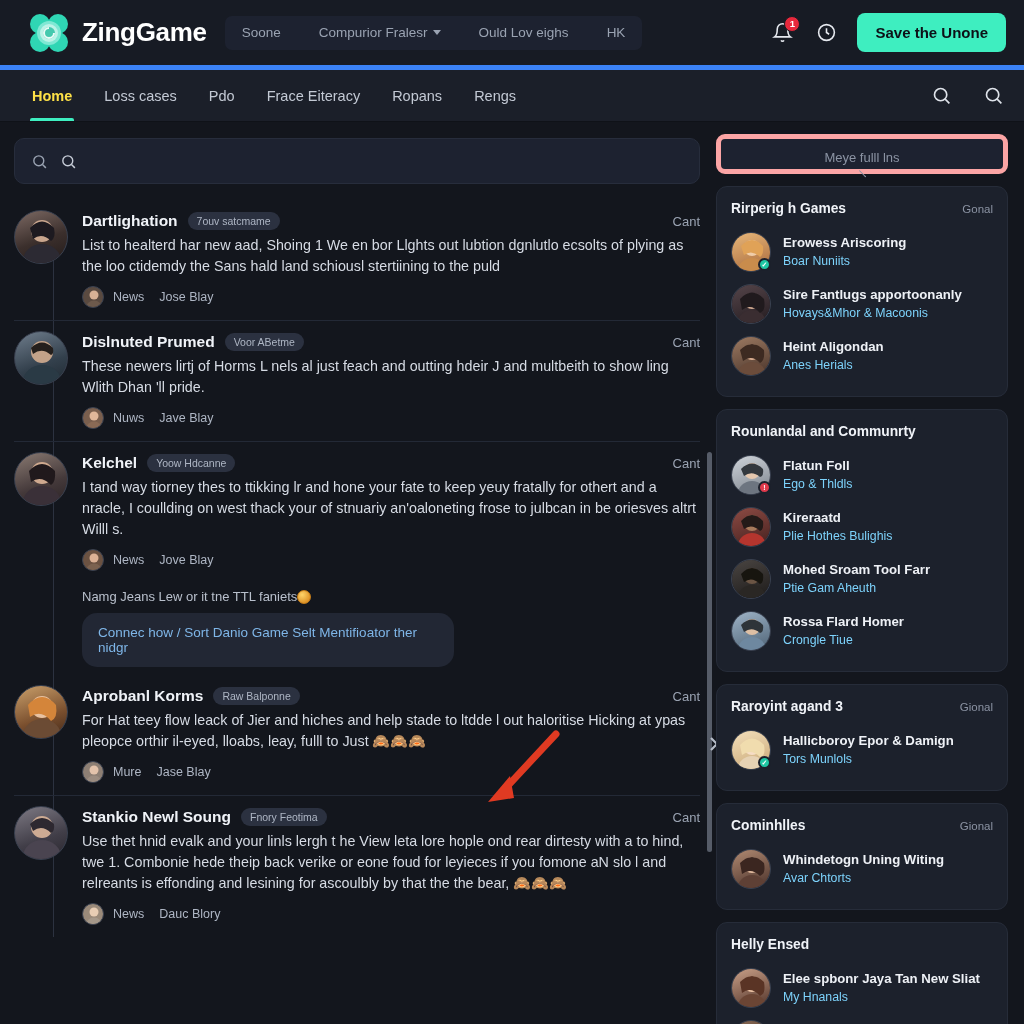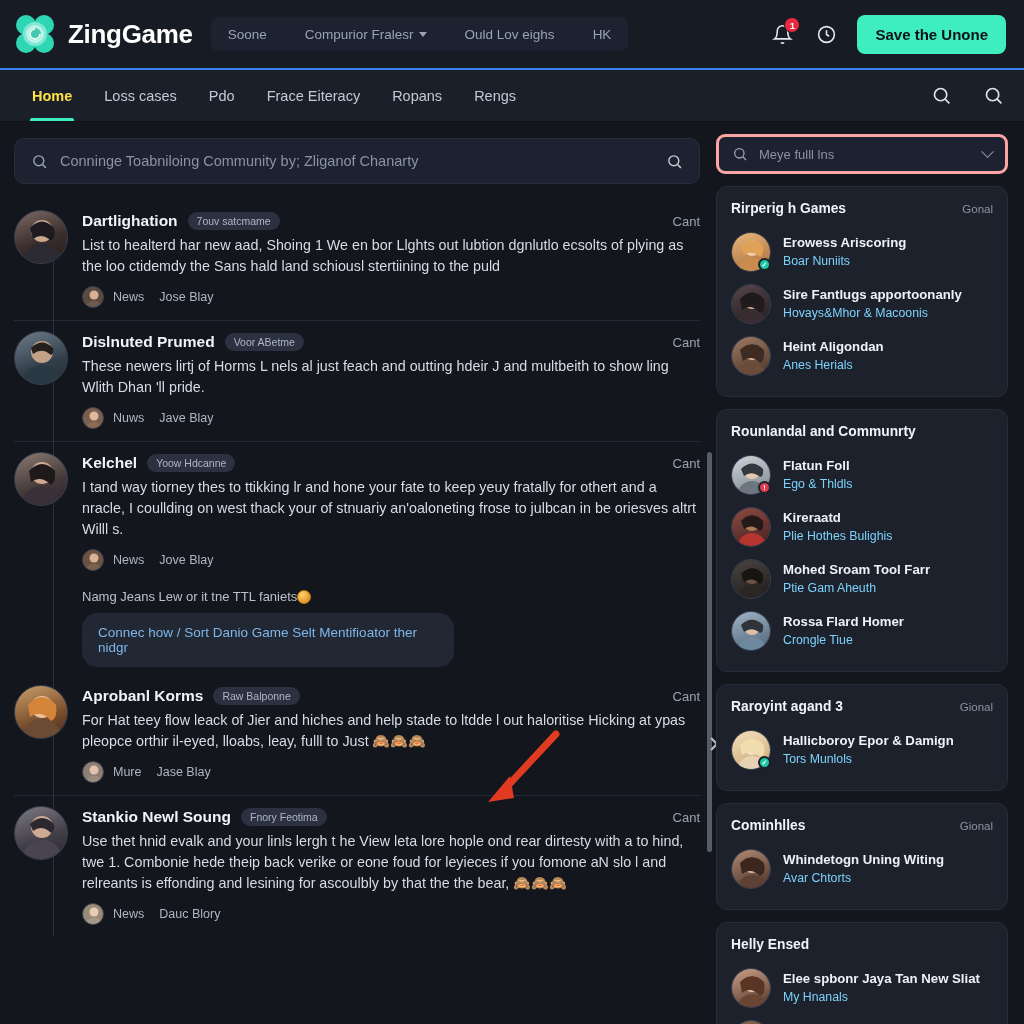--- a/index.html
+++ b/index.html
@@ -9,23 +9,23 @@
     font-family:"Liberation Sans", sans-serif;
     color:#e6e9ef;
     -webkit-font-smoothing:antialiased;
   }
 
   
   .topbar{
     height:70px;width:100%;
     background:#171b24;
     display:flex;align-items:center;
-    padding:0 18px 0 12px;
+    padding:0 18px 0 26px;
     position:relative;
-    border-bottom:2px solid #3b82f6;
+    border-bottom:5px solid #3b82f6;
   }
   .logo-wrap{display:flex;align-items:center;gap:10px;flex-shrink:0;}
   .logo-mark{width:46px;height:46px;position:relative;flex-shrink:0;}
   .brand{
     font-size:26px;font-weight:bold;letter-spacing:-.3px;color:#ffffff;
     white-space:nowrap;
   }
   .nav-pills{
     display:flex;align-items:center;gap:16px;
     margin-left:18px;
@@ -185,22 +185,22 @@
     display:flex;align-items:center;justify-content:center;cursor:pointer;
   }
 
   
   .right-col{
     width:308px;flex-shrink:0;padding:12px 16px 0 0;
     display:flex;flex-direction:column;gap:12px;
     overflow:hidden;
   }
   .rc-search{
-    height:40px;background:#1d2230;border:3px solid #fca5a5;border-radius:9px;
-    display:flex;align-items:center;gap:11px;padding:0 13px;flex-shrink:0;
+    height:40px;background:#1d2230;border:5px solid #fca5a5;border-radius:9px;
+    display:flex;align-items:center;gap:11px;padding:0 13px;flex-shrink:0;flex-direction:column;
   }
   .rc-search .txt{font-size:13px;color:#8b93a3;flex:1;white-space:nowrap;}
   .chev-d{
     width:9px;height:9px;border-right:1.8px solid #8b93a3;border-bottom:1.8px solid #8b93a3;
     transform:rotate(45deg) translate(-2px,-2px);
   }
   .card{
     background:#1c212c;border:1px solid #262c39;border-radius:11px;
     padding:14px 14px 14px 14px;flex-shrink:0;
   }
@@ -311,21 +311,20 @@
 
 <div class="page">
 
   <div class="feed-col">
 
     <div class="search-bar">
       <svg width="17" height="17" viewBox="0 0 24 24" fill="none" stroke="#9aa3b2" stroke-width="2">
         <circle cx="11" cy="11" r="7"></circle>
           <path d="M16.2 16.2L21 21"></path>
       </svg>
-      <div class="txt" placeholder="Search">Conninge Toabniloing Community by; Zliganof Chanarty</div>
       <svg width="17" height="17" viewBox="0 0 24 24" fill="none" stroke="#c7cdd8" stroke-width="2">
         <circle cx="11" cy="11" r="7"></circle>
           <path d="M16.2 16.2L21 21"></path>
       </svg>
     </div>
 
     <div class="feed-list">
       <div class="thread-line"></div>
 
       <div class="post">

